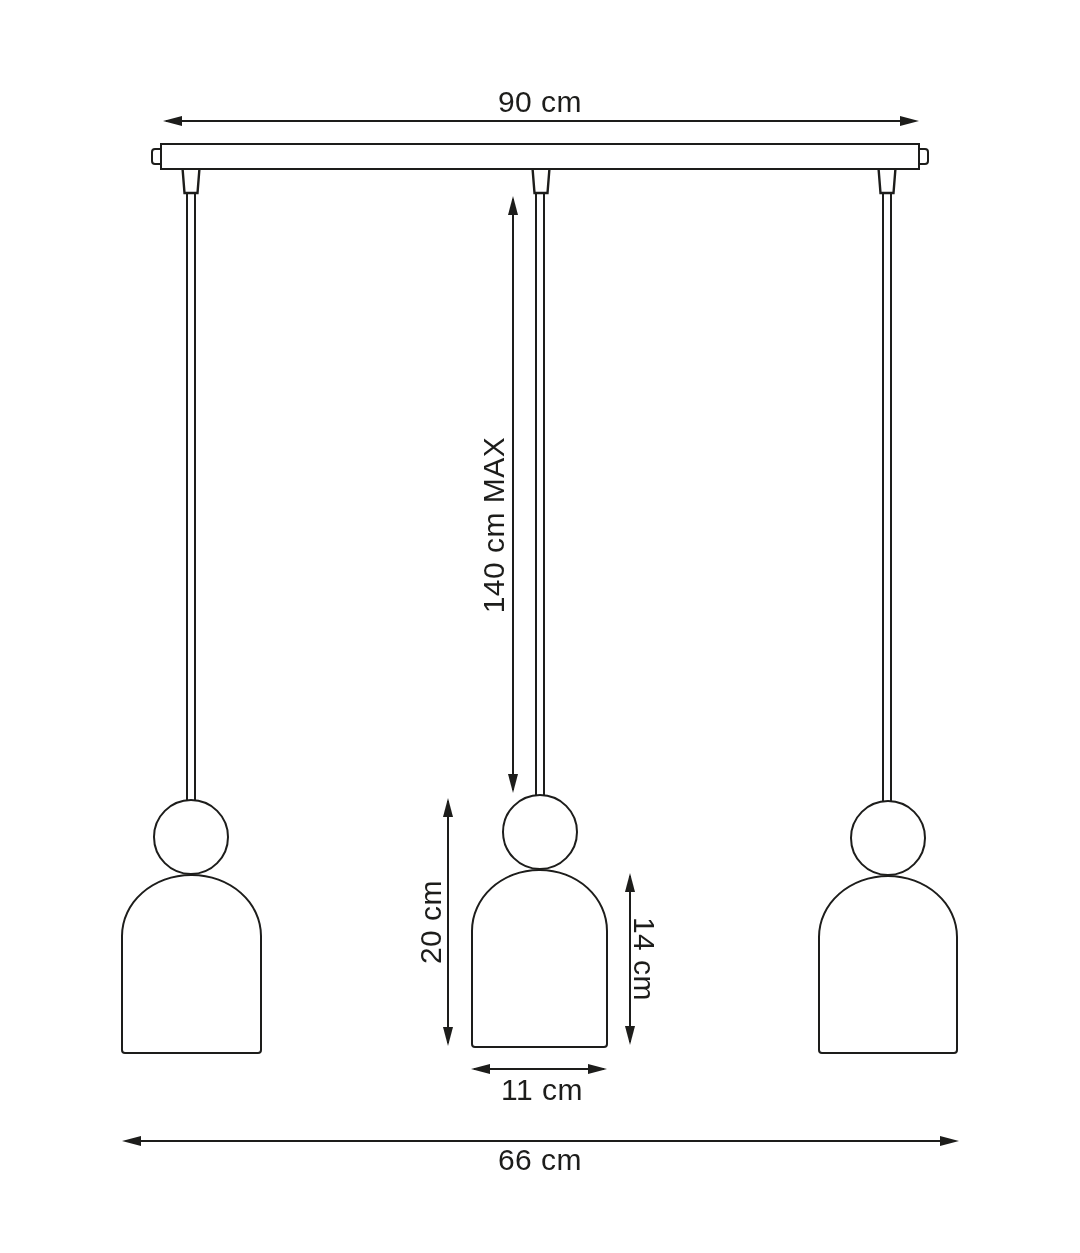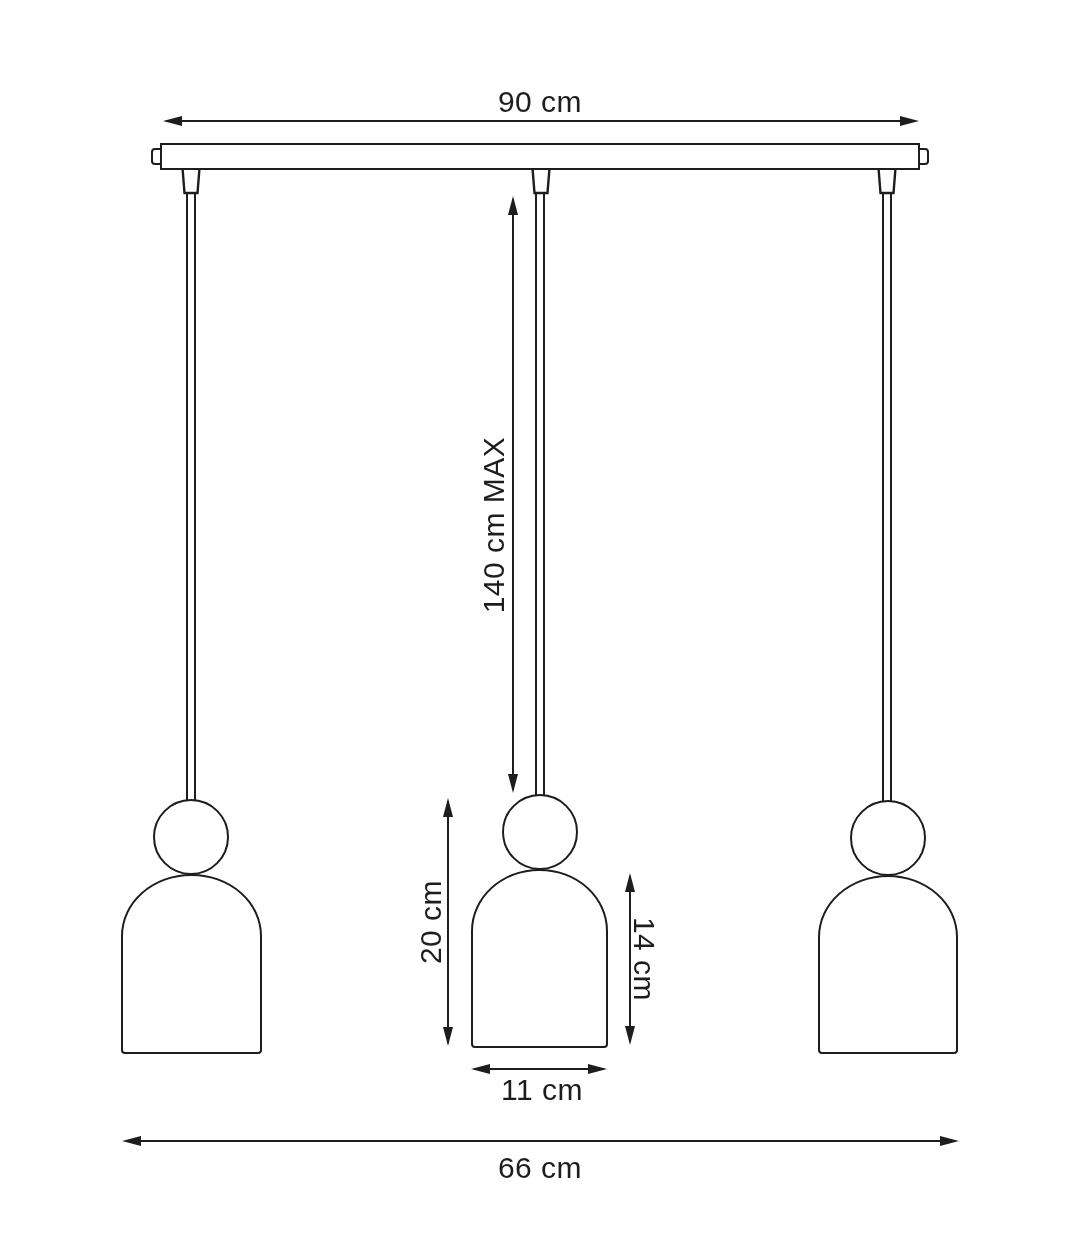--- a/index.html
+++ b/index.html
@@ -108,15 +108,15 @@
   <div class="dim-label rot-cw" style="left:644px; top:959px;">14 cm</div>
 
   <div class="line-h" style="left:474px; top:1068px; width:130px;"></div>
   <div class="arr arr-left" style="left:471px; top:1063.7px;"></div>
   <div class="arr arr-right" style="left:588px; top:1063.7px;"></div>
   <div class="dim-label" style="left:542px; top:1090px;text-align:center;">11 cm</div>
 
   <div class="line-h" style="left:126px; top:1140px; width:829px;"></div>
   <div class="arr arr-left" style="left:122px; top:1135.7px;"></div>
   <div class="arr arr-right" style="left:940px; top:1135.7px;"></div>
-  <div class="dim-label" style="left:540px; top:1160px;margin-top:8px;">66 cm</div>
+  <div class="dim-label" style="left:540px; top:1160px;">66 cm</div>
 
 </div>
 
 </body></html>

